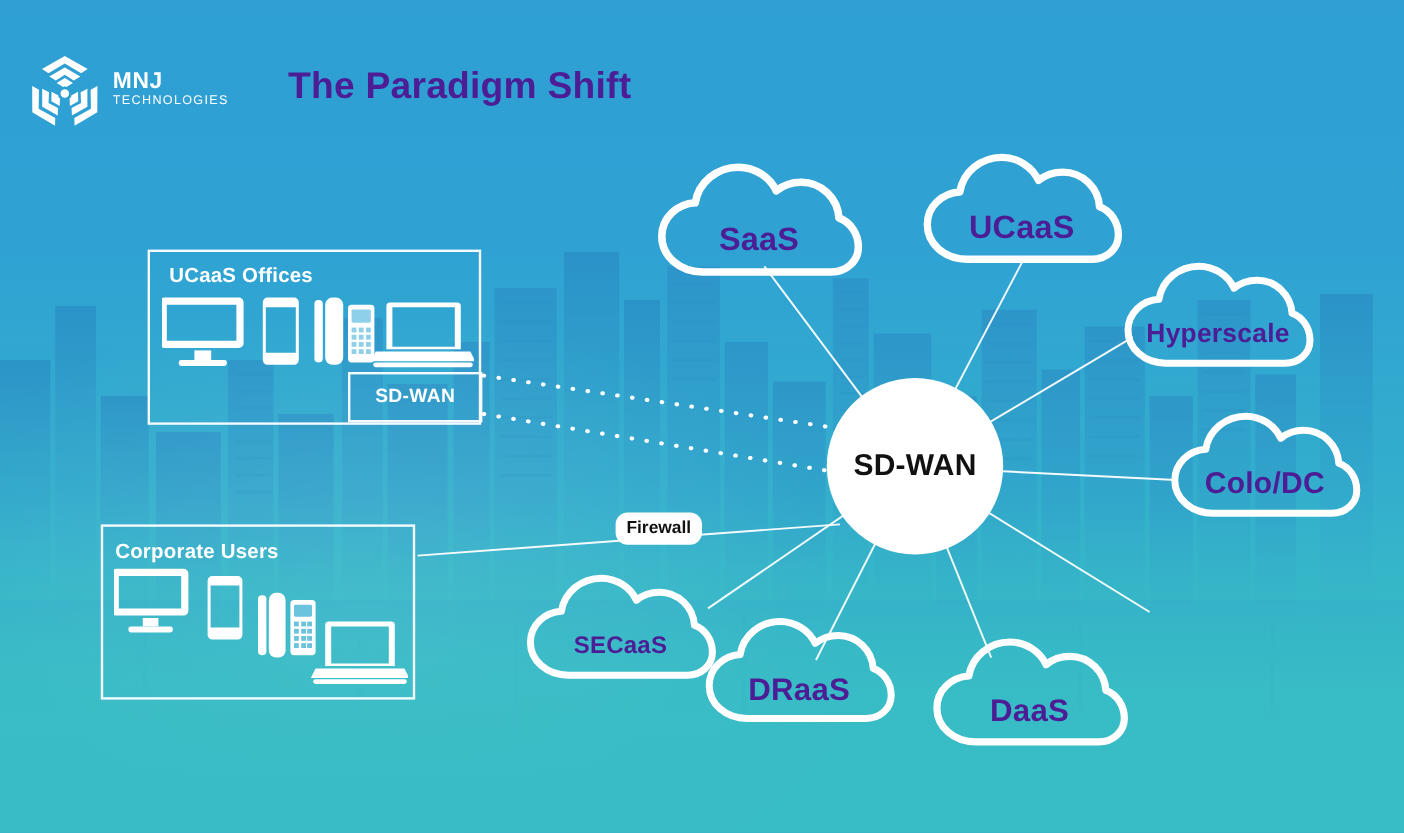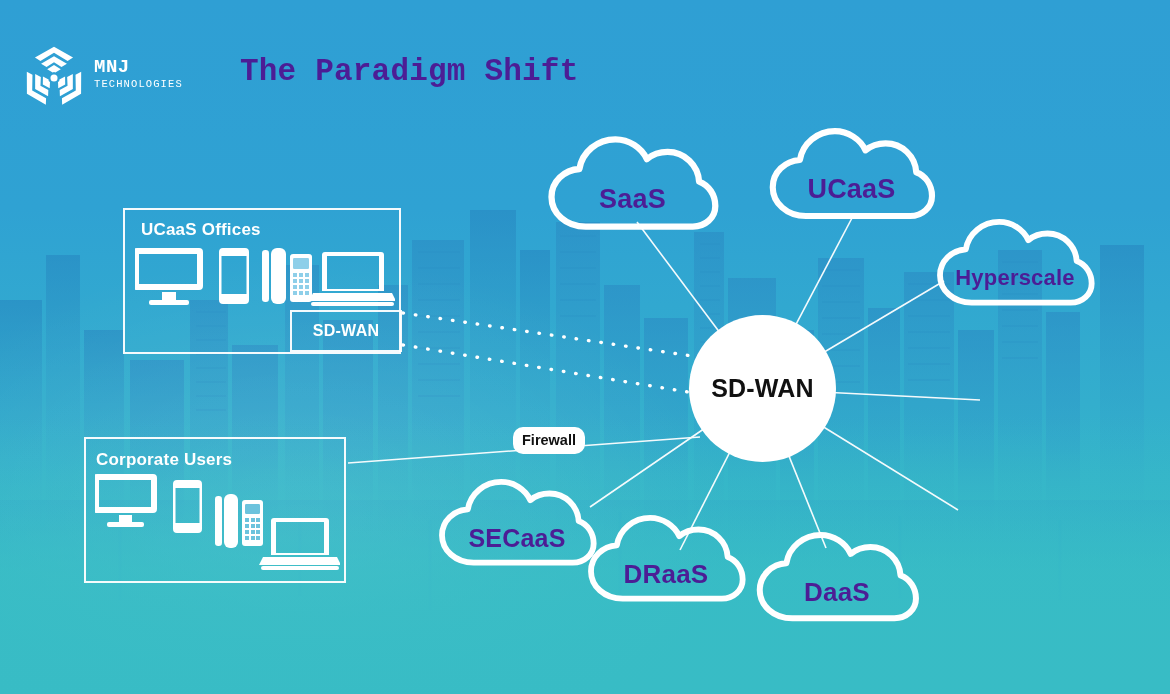--- a/index.html
+++ b/index.html
@@ -18,21 +18,21 @@
   }
   #bg-glow{
     background:radial-gradient(ellipse 620px 380px at 300px 520px, rgba(255,255,255,0.10), rgba(255,255,255,0) 70%);
   }
   #bg-skyline{opacity:1;}
   #bg-vignette{
     background:linear-gradient(180deg, rgba(47,159,212,0.55) 0%, rgba(47,159,212,0.0) 22%, rgba(47,159,212,0.0) 60%, rgba(56,188,197,0.75) 88%, rgba(56,188,197,0.95) 100%);
   }
 
   
-  #header{position:absolute;left:0;top:0;width:1170px;height:150px;font-family:Liberation Mono, monospace;}
+  #header{position:absolute;left:0;top:0;width:1170px;height:150px;}
   #logo-wrap{position:absolute;left:20px;top:44px;width:190px;height:70px;}
   #logo-mark{position:absolute;left:0;top:0;width:68px;height:68px;}
   #logo-text{position:absolute;left:74px;top:14px;color:#fff;line-height:1;}
   #logo-name{font-size:19px;font-weight:bold;letter-spacing:.5px;}
   #logo-sub{font-size:10.5px;letter-spacing:1.1px;margin-top:2px;}
   #page-title{
     position:absolute;left:240px;top:54px;
     color:#4c1d95;font-size:31px;font-weight:bold;letter-spacing:.2px;
   }
 
@@ -400,39 +400,46 @@
   </div>
 
   <div class="cloud" id="cloud-hyperscale" style="left:925px;top:216px;width:180px;height:100px;">
     <svg viewBox="0 0 200 120">
       <path d="M48 104 C26 104 10 89 10 71 C10 54 24 41 41 40 C44 21 61 7 81 7 C96 7 110 16 116 29
                C122 24 130 21 139 21 C158 21 173 36 174 54 C185 58 192 69 192 81 C192 94 181 104 167 104 Z" fill="none" stroke="#ffffff" stroke-width="7" stroke-linejoin="round"></path>
     </svg>
     <div class="cloud-label" style="font-size:22px;padding-top:12px;">Hyperscale</div>
   </div>
 
-
-
-  <div class="cloud" id="cloud-daas" style="left:746px;top:529px;width:182px;height:103px;text-align:right;">
+  <div class="cloud" id="cloud-colodc" style="left:966px;top:341px;width:176px;height:100px;">
+    <svg viewBox="0 0 200 120">
+      <path d="M48 104 C26 104 10 89 10 71 C10 54 24 41 41 40 C44 21 61 7 81 7 C96 7 110 16 116 29
+               C122 24 130 21 139 21 C158 21 173 36 174 54 C185 58 192 69 192 81 C192 94 181 104 167 104 Z" fill="none" stroke="#ffffff" stroke-width="7" stroke-linejoin="round"></path>
+    </svg>
+    <div class="cloud-label" style="font-size:25px;padding-top:12px;">Colo/DC</div>
+  </div>
+
+
+  <div class="cloud" id="cloud-daas" style="left:767px;top:529px;width:182px;height:103px;text-align:right;">
     <svg viewBox="0 0 200 120">
       <path d="M48 104 C26 104 10 89 10 71 C10 54 24 41 41 40 C44 21 61 7 81 7 C96 7 110 16 116 29
                C122 24 130 21 139 21 C158 21 173 36 174 54 C185 58 192 69 192 81 C192 94 181 104 167 104 Z" fill="none" stroke="#ffffff" stroke-width="7" stroke-linejoin="round"></path>
     </svg>
     <div class="cloud-label" style="font-size:26px;padding-top:12px;">DaaS</div>
   </div>
 
   <div class="cloud" id="cloud-draas" style="left:578px;top:512px;width:176px;height:100px;">
     <svg viewBox="0 0 200 120">
       <path d="M48 104 C26 104 10 89 10 71 C10 54 24 41 41 40 C44 21 61 7 81 7 C96 7 110 16 116 29
                C122 24 130 21 139 21 C158 21 173 36 174 54 C185 58 192 69 192 81 C192 94 181 104 167 104 Z" fill="none" stroke="#ffffff" stroke-width="7" stroke-linejoin="round"></path>
     </svg>
     <div class="cloud-label" style="font-size:26px;padding-top:12px;">DRaaS</div>
   </div>
 
   <div class="cloud" id="cloud-secaas" style="left:428px;top:476px;width:178px;height:100px;">
     <svg viewBox="0 0 200 120">
       <path d="M48 104 C26 104 10 89 10 71 C10 54 24 41 41 40 C44 21 61 7 81 7 C96 7 110 16 116 29
                C122 24 130 21 139 21 C158 21 173 36 174 54 C185 58 192 69 192 81 C192 94 181 104 167 104 Z" fill="none" stroke="#ffffff" stroke-width="7" stroke-linejoin="round"></path>
     </svg>
-    <div class="cloud-label" style="font-size:25px;padding-top:12px;">SECaaS</div>
+    <div class="cloud-label" style="font-size:20px;padding-top:12px;">SECaaS</div>
   </div>
 
 </div>
 
 </body></html>

